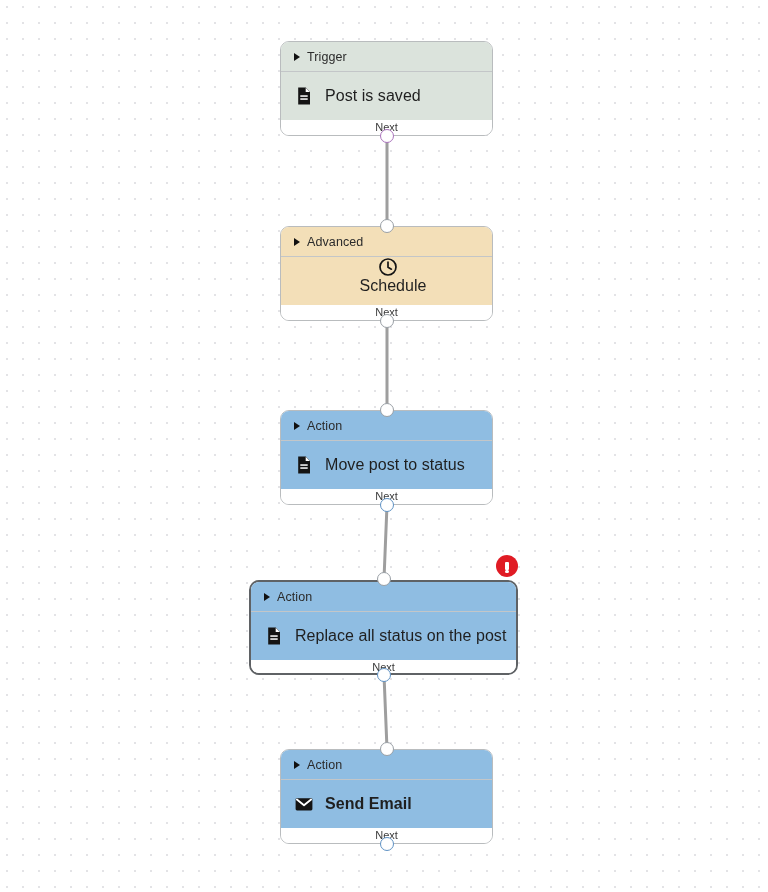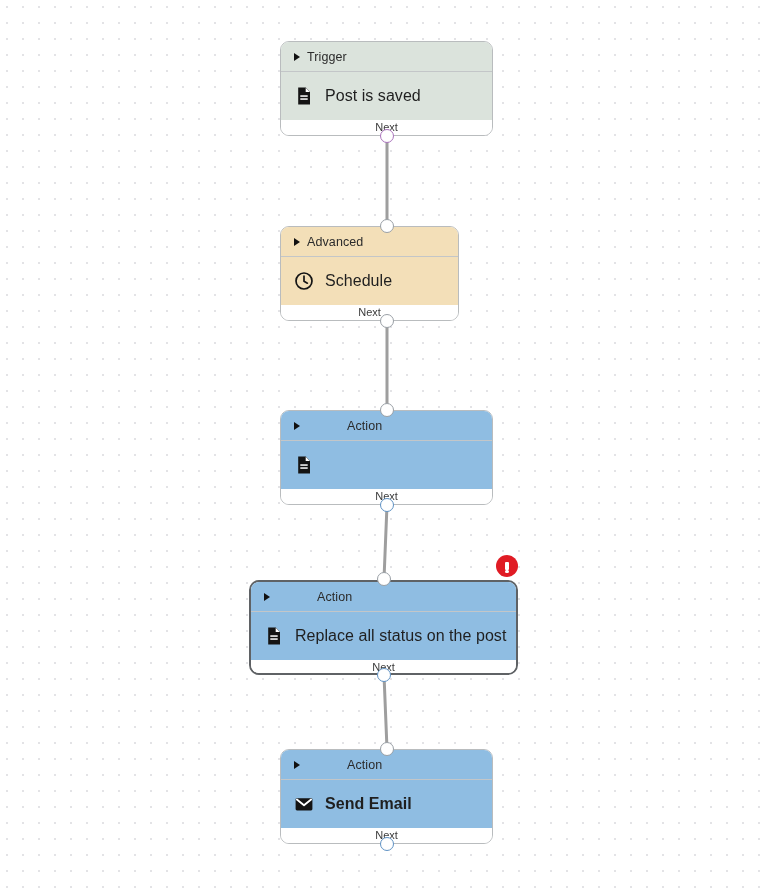--- a/index.html
+++ b/index.html
@@ -104,22 +104,22 @@
   }
   .node-footer span {
     font-size: 11px;
     color: #3b3b3b;
   }
 
   
   .theme-trigger  .node-header { background: #dbe3dc; }
   .theme-trigger  .node-body   { background: #dbe3dc; }
   .theme-advanced .node-header { background: #f3dfb8; }
-  .theme-advanced .node-body   { background: #f3dfb8; }
-  .theme-action   .node-header { background: #8fbde2; gap: 40px; }
+  .theme-advanced .node-body   { background: #f3dfb8; flex-direction: column; }
+  .theme-action   .node-header { background: #8fbde2; }
   .theme-action   .node-body   { background: #8fbde2; }
 
   
   .port {
     position: absolute;
     width: 14px;
     height: 14px;
     box-sizing: border-box;
     border-radius: 50%;
     background: #ffffff;
@@ -183,21 +183,21 @@
             <path d="M11.7 1.8 V6.0 H15.9 Z" fill="#ffffff"></path>
             <rect x="6.3" y="9.3" width="7.4" height="1.5" fill="#ffffff"></rect>
             <rect x="6.3" y="12.3" width="7.4" height="1.5" fill="#ffffff"></rect>
           </svg>
           <span class="node-title">Post is saved</span>
         </div>
         <div class="node-footer" style="height: 15px;">
           <span>Next</span>
         </div>
       </div>
-      <div class="node theme-advanced" style="left: 280px; top: 226px; width: 179px; height: 95px;">
+      <div class="node theme-advanced" style="left: 280px; top: 226px; width: 213px; height: 95px;">
         <div class="node-header" style="height: 30px;">
           <span class="tri"></span>
           <span>Advanced</span>
         </div>
         <div class="node-body" style="height: 48px;">
           <svg viewBox="0 0 20 20" class="glyph">
             <circle cx="10" cy="10" r="8" fill="none" stroke="#141414" stroke-width="1.7"></circle>
             <path d="M10 5.2 V10.3 L13.4 12.2" fill="none" stroke="#141414" stroke-width="1.7" stroke-linecap="round" stroke-linejoin="round"></path>
           </svg>
           <span class="node-title">Schedule</span>
@@ -211,20 +211,21 @@
           <span class="tri"></span>
           <span>Action</span>
         </div>
         <div class="node-body" style="height: 48px;">
           <svg viewBox="0 0 20 20" class="glyph">
             <path d="M4.2 1.6 h7.6 L16 5.9 V18.4 H4.2 Z" fill="#141414"></path>
             <path d="M11.7 1.8 V6.0 H15.9 Z" fill="#ffffff"></path>
             <rect x="6.3" y="9.3" width="7.4" height="1.5" fill="#ffffff"></rect>
             <rect x="6.3" y="12.3" width="7.4" height="1.5" fill="#ffffff"></rect>
           </svg>
+          <span class="node-title">Move post to status</span>
         </div>
         <div class="node-footer" style="height: 15px;">
           <span>Next</span>
         </div>
       </div>
       <div class="node theme-action selected" style="left: 249px; top: 580px; width: 269px; height: 95px;">
         <div class="node-header" style="height: 30px;">
           <span class="tri"></span>
           <span>Action</span>
         </div>

